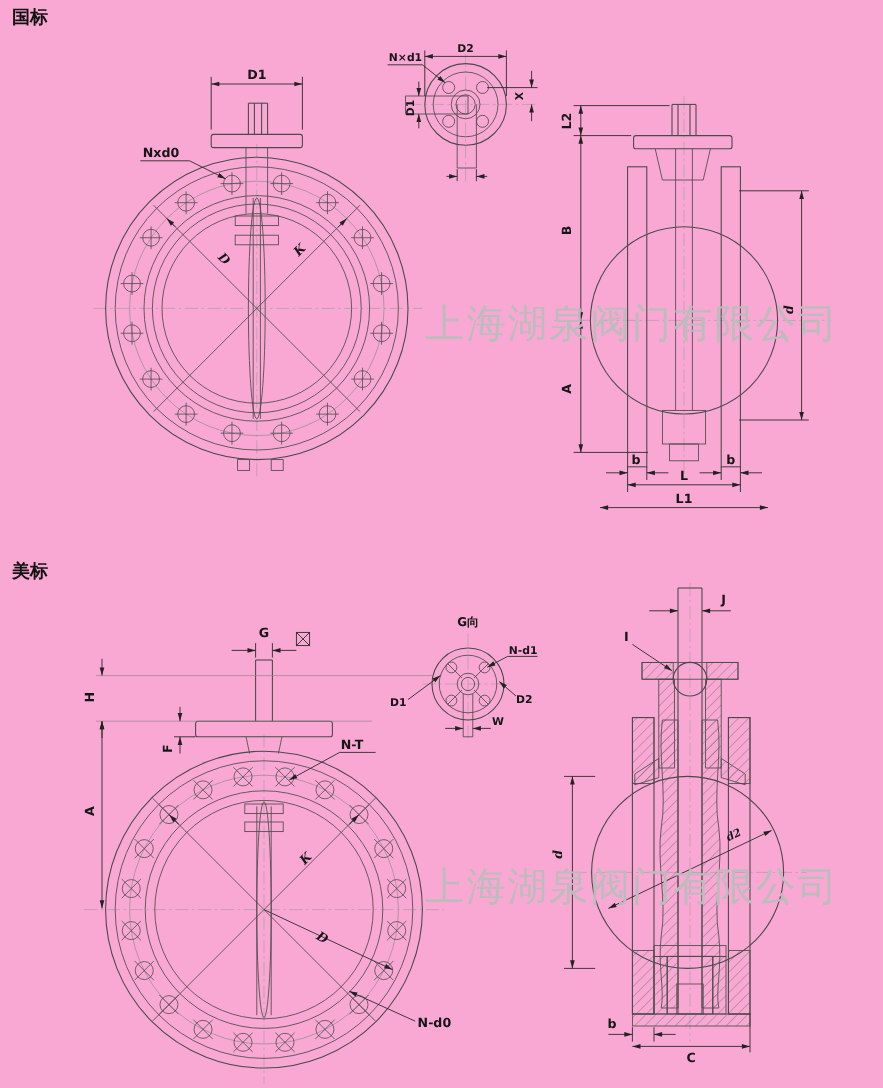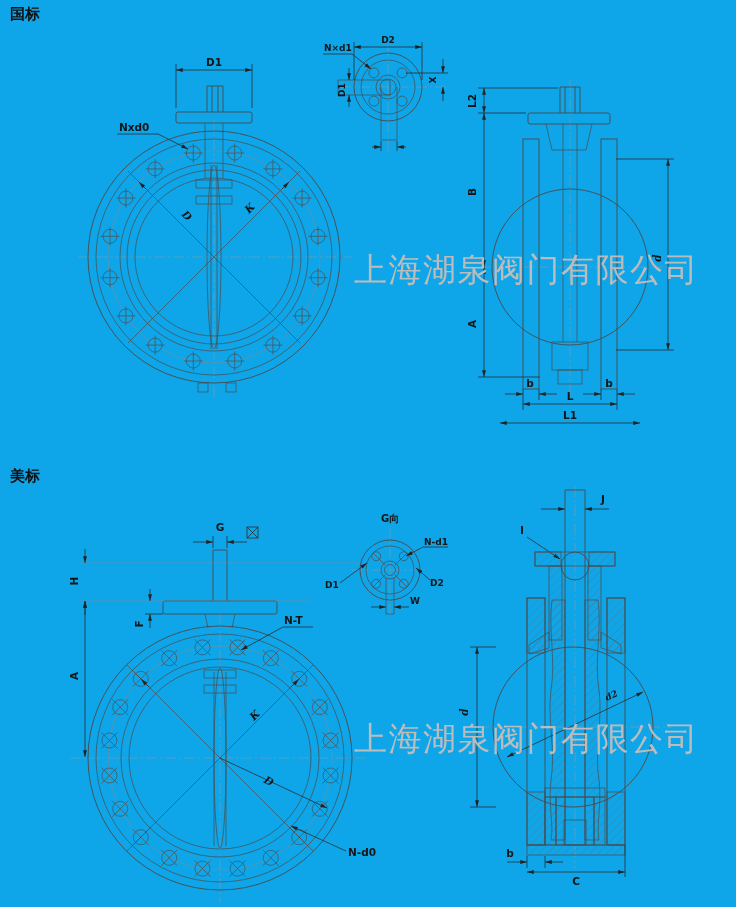--- a/index.html
+++ b/index.html
@@ -1,16 +1,16 @@
 <!DOCTYPE html>
 <html><head>
 <meta charset="utf-8">
 <style>
   html,body{margin:0;padding:0;background:#fff;}
-  #stage{position:relative;width:736px;height:907px;background:#0ea5e9;overflow:hidden;
+  #stage{position:relative;width:736px;height:907px;background:#f9a8d4;overflow:hidden;
          font-family:"DejaVu Sans",sans-serif;}
   svg{display:block;}
   .ln{stroke:#4a4a4a;stroke-width:.9;fill:none;}
   .md{stroke:#4a4a4a;stroke-width:.7;fill:none;}
   .thin{stroke:#8a8a8a;stroke-width:.55;fill:none;}
   .cl{stroke:#9a9a9a;stroke-width:.5;fill:none;stroke-dasharray:11 3 2 3;}
   .dim{stroke:#2a2a2a;stroke-width:.75;fill:none;}
   .hatchf{fill:url(#hatch);stroke:#4a4a4a;stroke-width:.7;}
   #hP circle,#hP line,#hX circle,#hX line{stroke:#4a4a4a;stroke-width:.65;fill:none;}
   .lb{font:bold 10.5px "DejaVu Sans",sans-serif;fill:#161616;}

